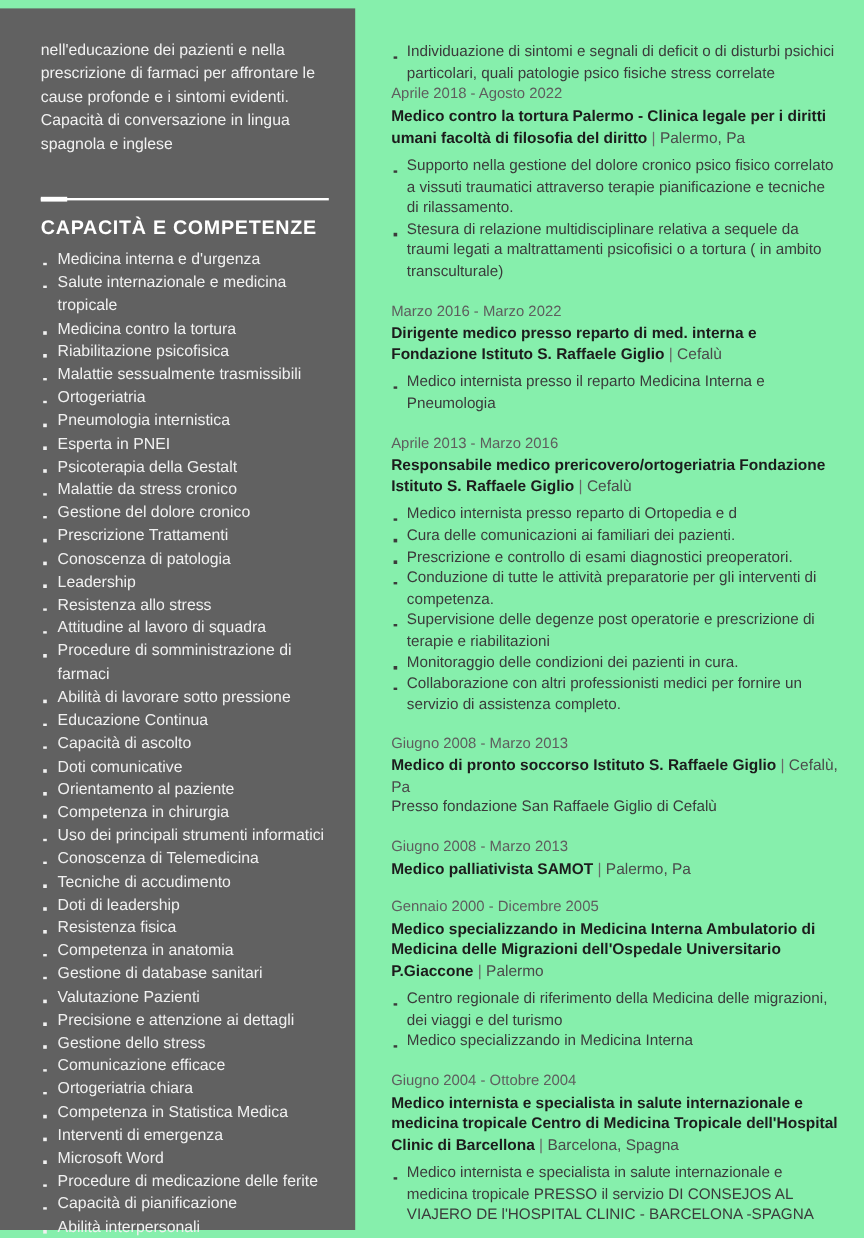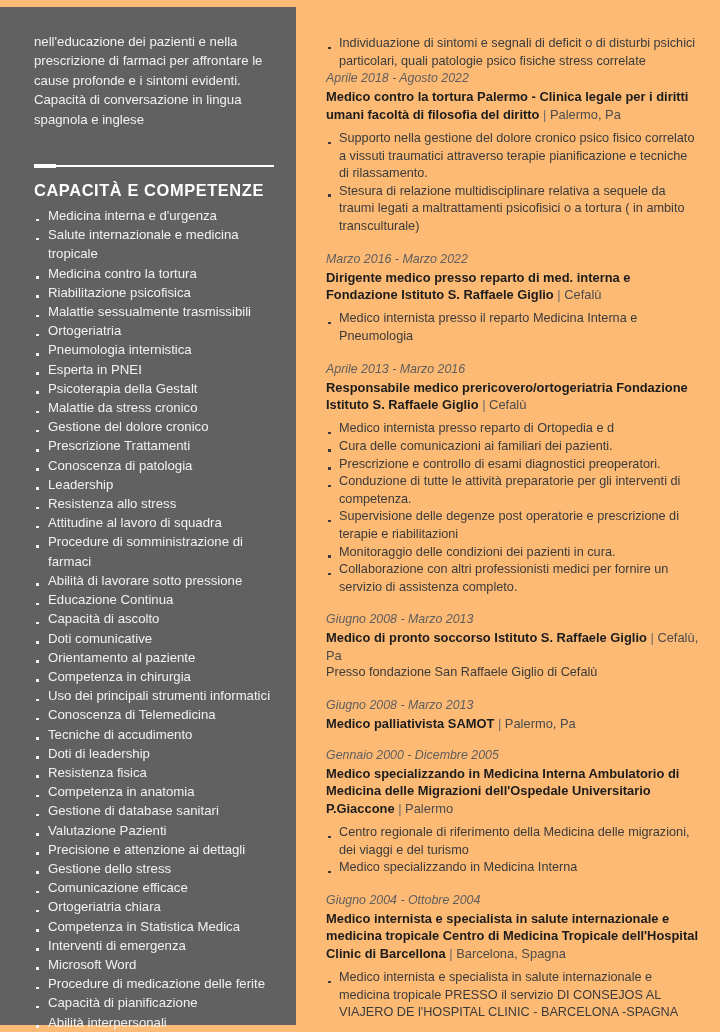--- a/index.html
+++ b/index.html
@@ -10,21 +10,21 @@
     width: 720px;
     height: 1032px;
     background: #ffffff;
     font-family: "Liberation Sans", sans-serif;
     overflow: hidden;
   }
   .page {
     position: relative;
     width: 720px;
     height: 1032px;
-    background: #fdba74;
+    background: #86efac;
   }
 
   
   .sidebar {
     position: absolute;
     left: 0;
     top: 7px;
     width: 296px;
     height: 1018px;
     background: #616161;
@@ -97,21 +97,20 @@
     width: 374px;
   }
   .entry {
     margin-bottom: 15px;
   }
   .entry-date {
     color: #5e5e5e;
     font-size: 12.4px;
     line-height: 17px;
     margin: 0 0 1px 0;
-    font-style: italic;
   }
   .entry-title {
     color: #1c1c1c;
     font-size: 12.9px;
     font-weight: bold;
     line-height: 17.4px;
     margin: 0;
   }
   .entry-sep {
     font-weight: normal;

